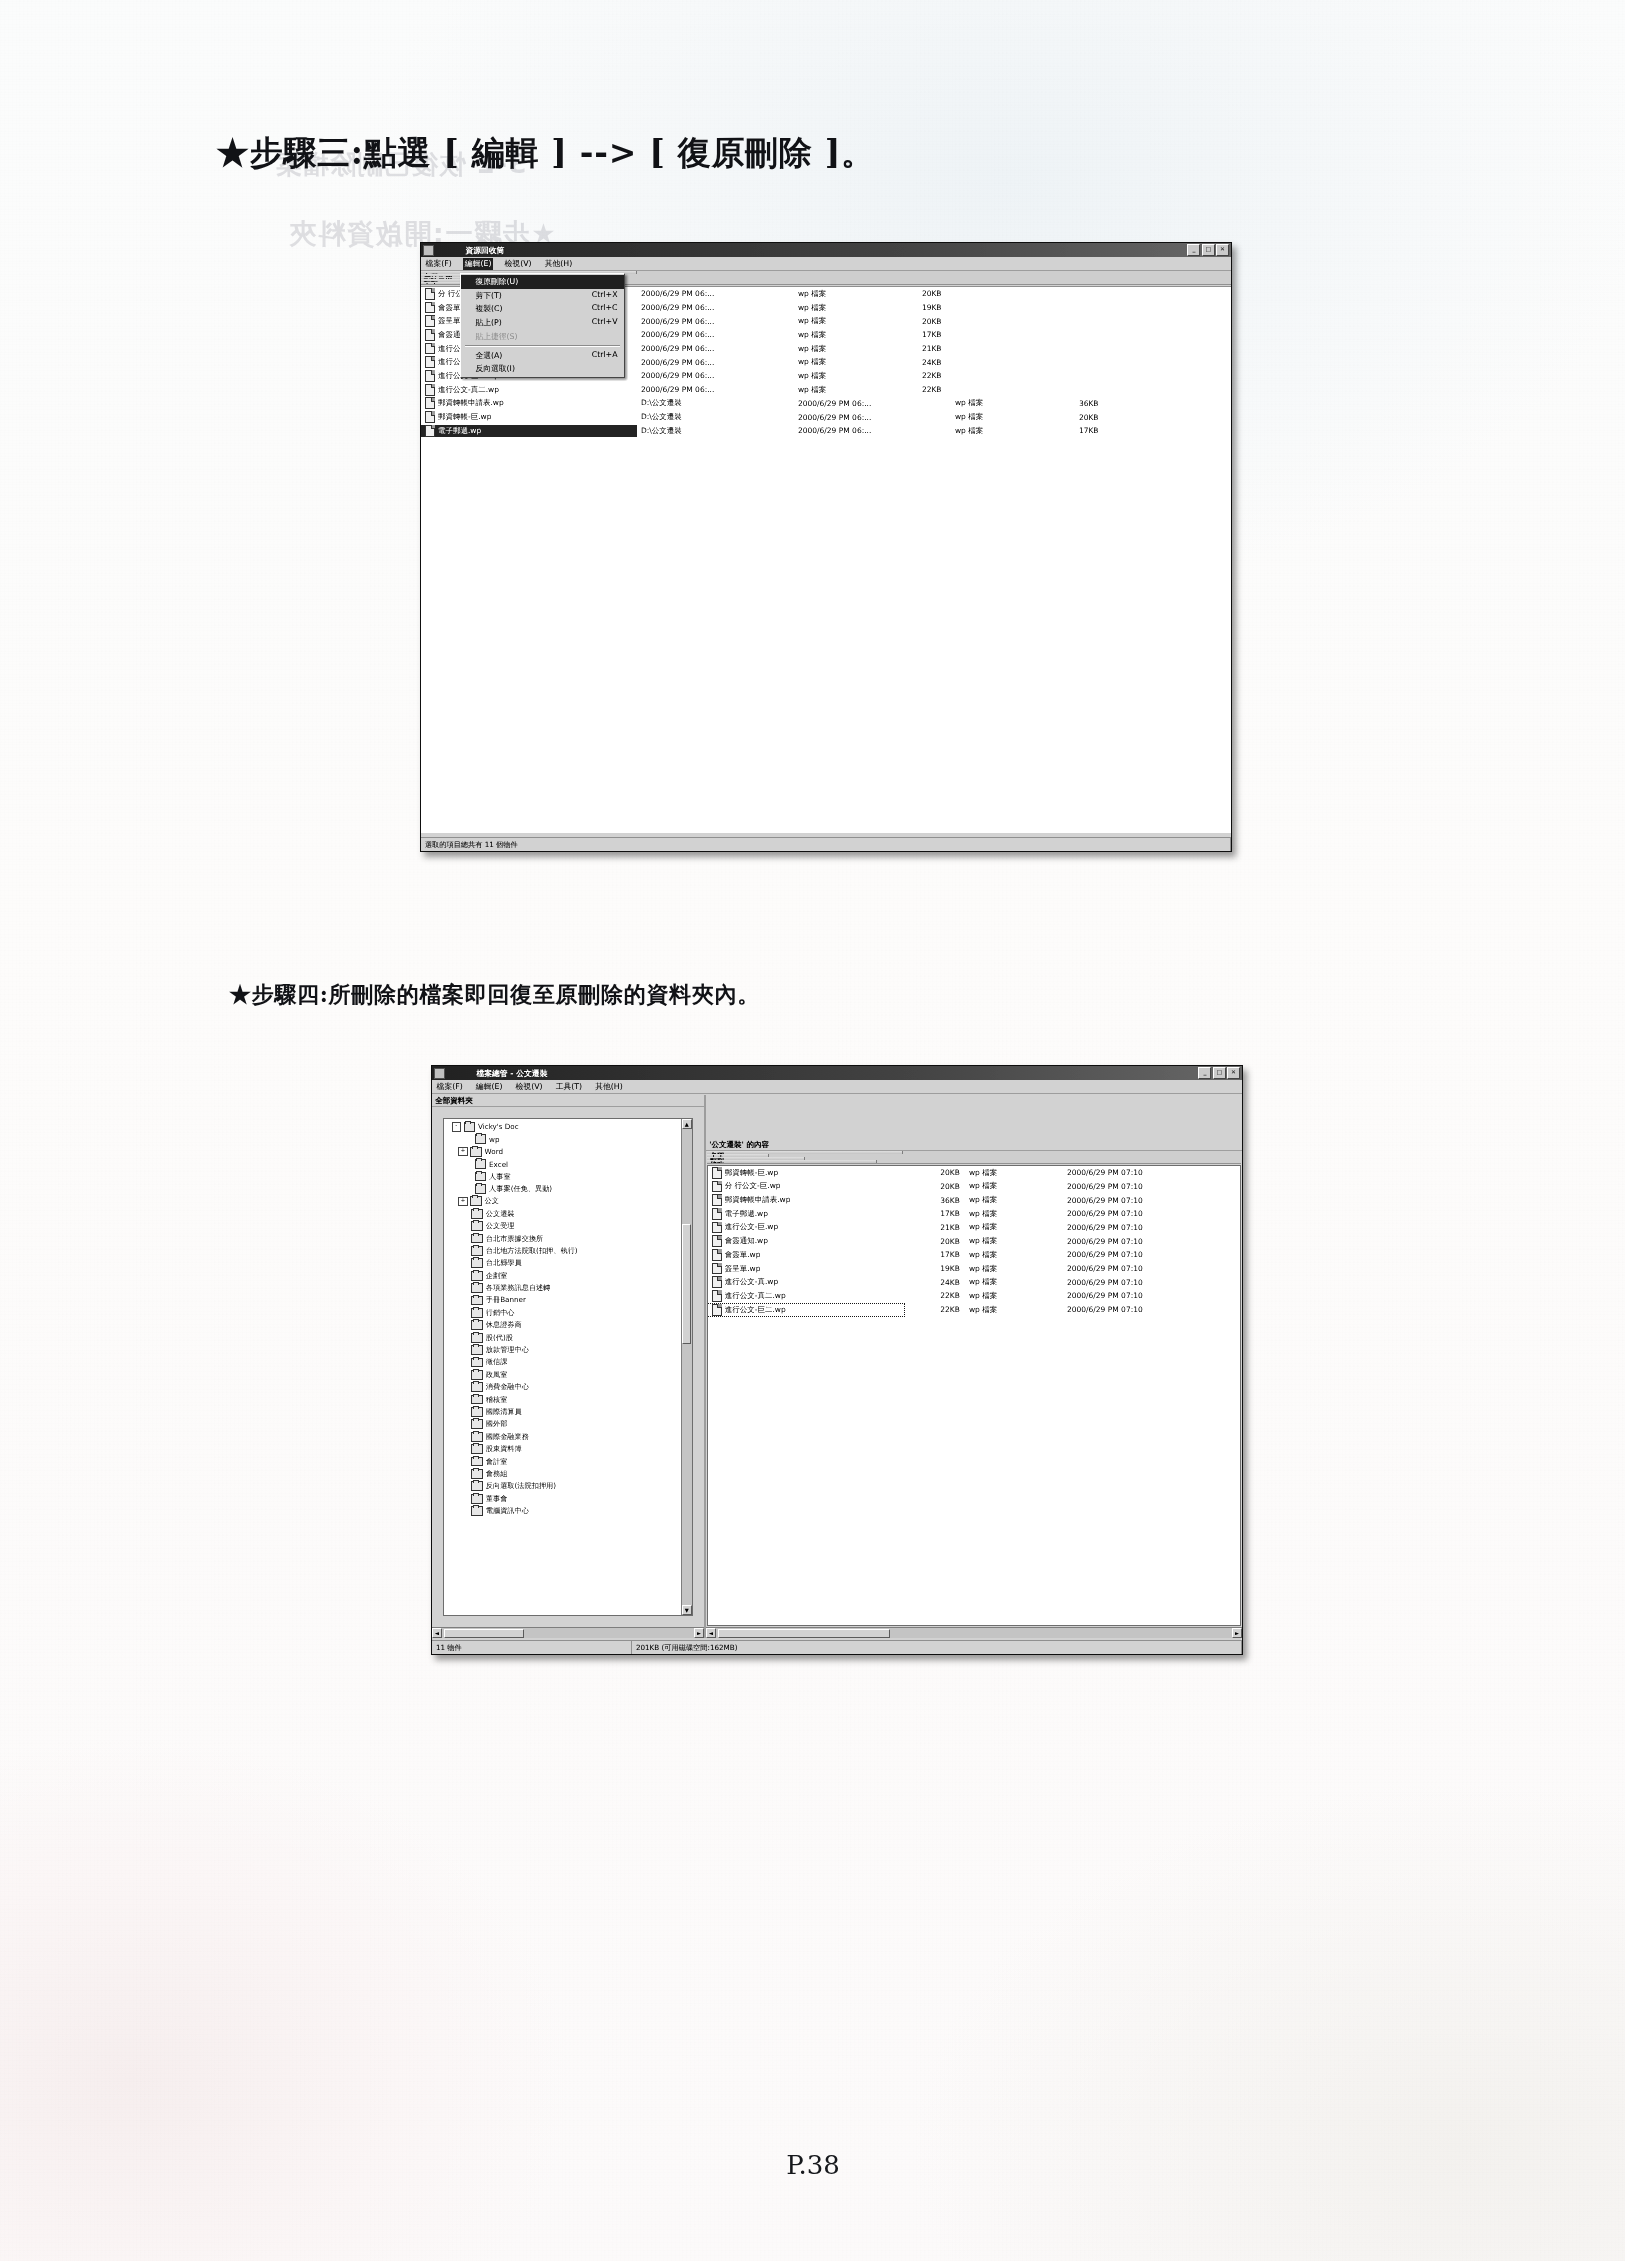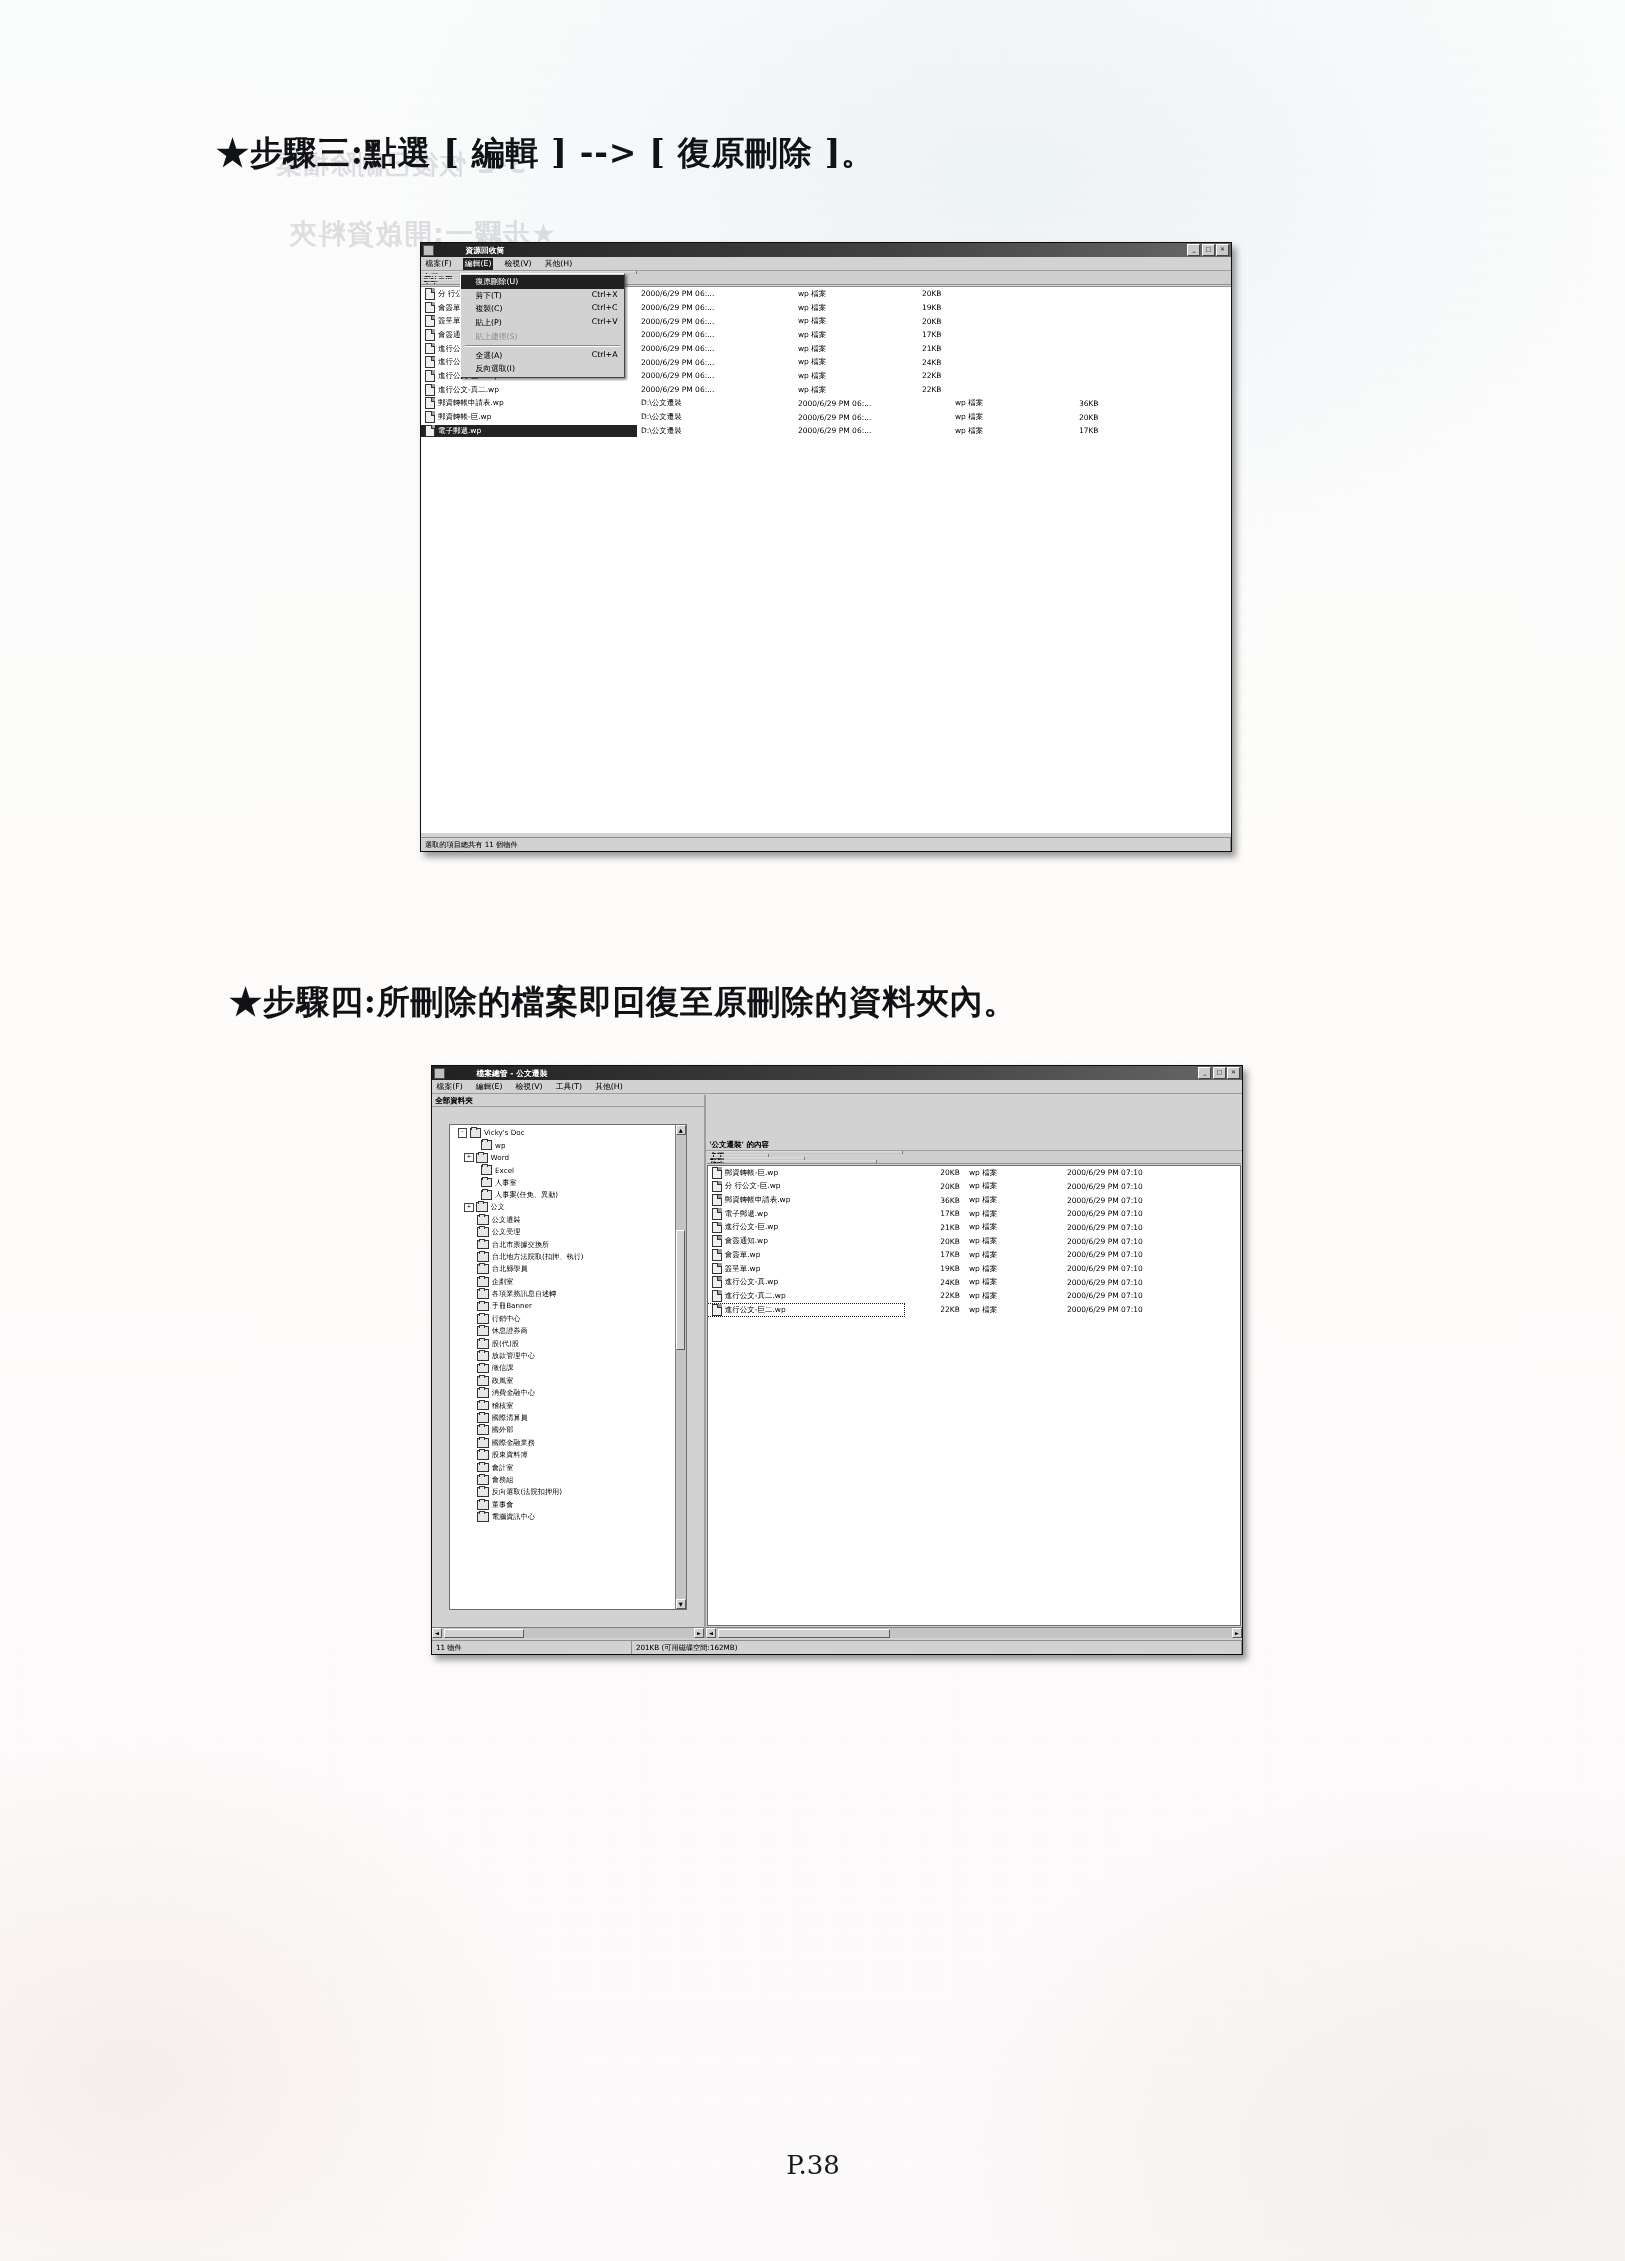--- a/index.html
+++ b/index.html
@@ -48,21 +48,21 @@
 
   
   .step-heading {
     position: absolute;
     font-family: "DejaVu Serif", "Liberation Serif", serif;
     font-weight: 700;
     color: #111216;
     white-space: nowrap;
   }
   #step3-heading { left: 216px; top: 131px; font-size: 33px; letter-spacing: 0.7px; }
-  #step4-heading { left: 229px; top: 980px; font-size: 33px; letter-spacing: 0.7px; }
+  #step4-heading { left: 229px; top: 980px; font-size: 22px; letter-spacing: 0.7px; }
 
   .page-number {
     position: absolute;
     left: 0; right: 0;
     top: 2150px;
     text-align: center;
     font-family: "DejaVu Serif", "Liberation Serif", serif;
     font-size: 26px;
     color: #16181c;
   }
@@ -276,21 +276,21 @@
     width: 274px;
     box-sizing: border-box;
     border-right: 2px solid #9a9a9a;
     display: flex;
     flex-direction: column;
   }
   #tree-scroll {
     flex: 1 1 auto;
     background: #fff;
     border: 0.7px solid #6f6f6f;
-    margin: 17px;
+    margin: 11px;
     position: relative;
     overflow: hidden;
   }
   .tree-item {
     display: flex;
     align-items: center;
     gap: 2.6px;
     font-size: 7.2px;
     height: 12.4px;
     white-space: nowrap;

